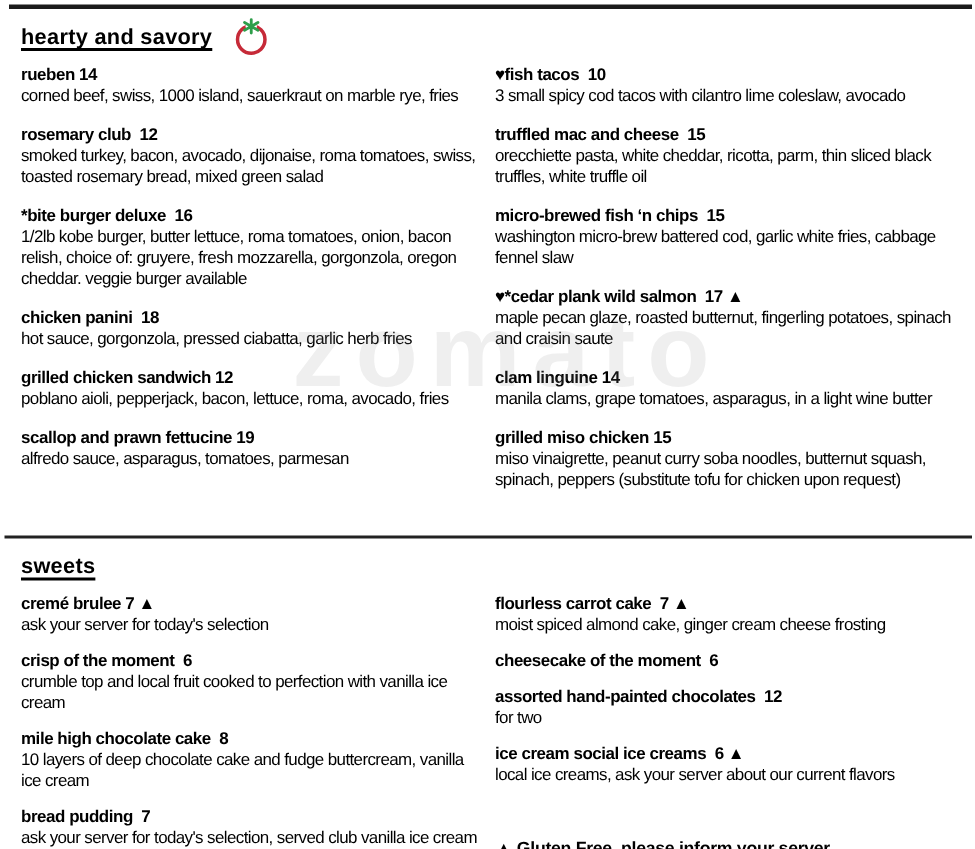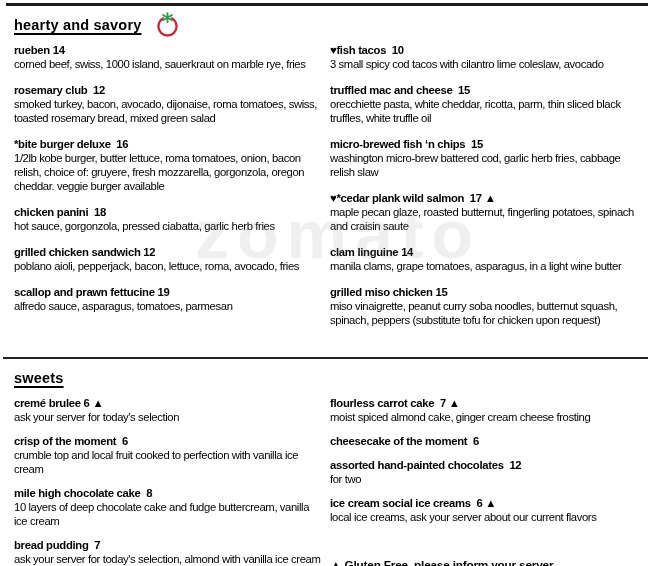--- a/index.html
+++ b/index.html
@@ -83,21 +83,21 @@
         <div class="item">
           <div class="item-name">♥fish tacos  10</div>
           <div class="item-desc">3 small spicy cod tacos with cilantro lime coleslaw, avocado</div>
         </div>
         <div class="item">
           <div class="item-name">truffled mac and cheese  15</div>
           <div class="item-desc">orecchiette pasta, white cheddar, ricotta, parm, thin sliced black truffles, white truffle oil</div>
         </div>
         <div class="item">
           <div class="item-name">micro-brewed fish ‘n chips  15</div>
-          <div class="item-desc">washington micro-brew battered cod, garlic herb fries, cabbage relish slaw</div>
+          <div class="item-desc">washington micro-brew battered cod, garlic white fries, cabbage fennel slaw</div>
         </div>
         <div class="item">
           <div class="item-name">♥*cedar plank wild salmon  17 ▲</div>
           <div class="item-desc">maple pecan glaze, roasted butternut, fingerling potatoes, spinach and craisin saute</div>
         </div>
         <div class="item">
           <div class="item-name">clam linguine 14</div>
           <div class="item-desc">manila clams, grape tomatoes, asparagus, in a light wine butter</div>
         </div>
         <div class="item">
@@ -110,34 +110,34 @@
 
   <div class="mid-rule"></div>
 
   <section class="sweets">
     <div class="sec-head">
       <h2 class="sec-title">sweets</h2>
     </div>
     <div class="cols">
       <div class="col-left">
         <div class="item">
-          <div class="item-name">cremé brulee 6 ▲</div>
+          <div class="item-name">cremé brulee 7 ▲</div>
           <div class="item-desc">ask your server for today's selection</div>
         </div>
         <div class="item">
           <div class="item-name">crisp of the moment  6</div>
           <div class="item-desc">crumble top and local fruit cooked to perfection with vanilla ice cream</div>
         </div>
         <div class="item">
           <div class="item-name">mile high chocolate cake  8</div>
           <div class="item-desc">10 layers of deep chocolate cake and fudge buttercream, vanilla ice cream</div>
         </div>
         <div class="item">
           <div class="item-name">bread pudding  7</div>
-          <div class="item-desc">ask your server for today's selection, almond with vanilla ice cream</div>
+          <div class="item-desc">ask your server for today's selection, served club vanilla ice cream</div>
         </div>
       </div>
       <div class="col-right">
         <div class="item">
           <div class="item-name">flourless carrot cake  7 ▲</div>
           <div class="item-desc">moist spiced almond cake, ginger cream cheese frosting</div>
         </div>
         <div class="item">
           <div class="item-name">cheesecake of the moment  6</div>
 

